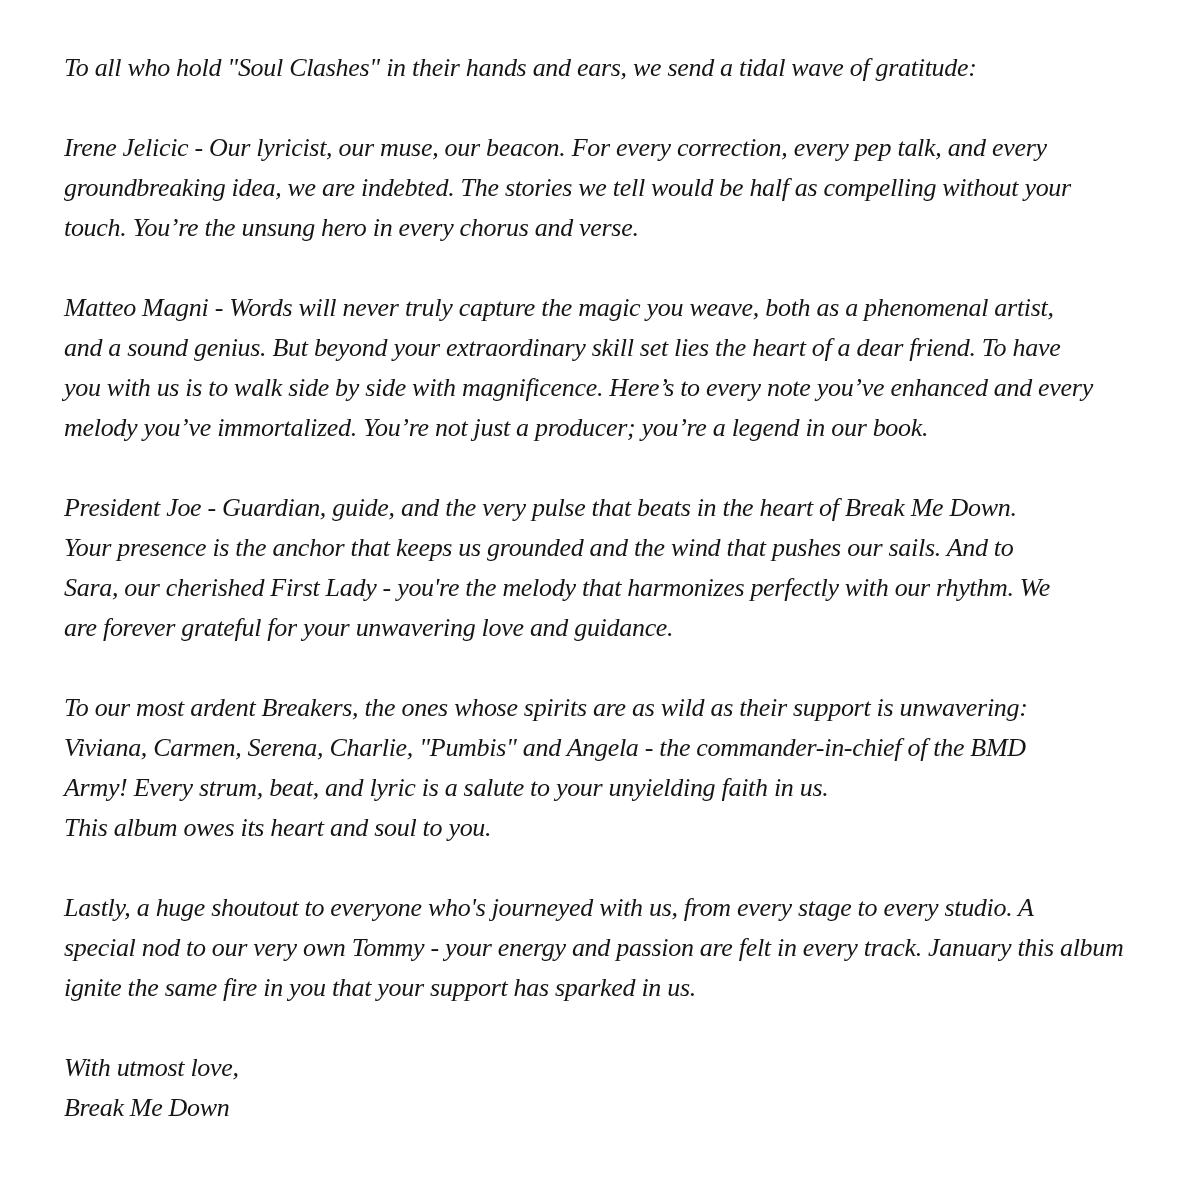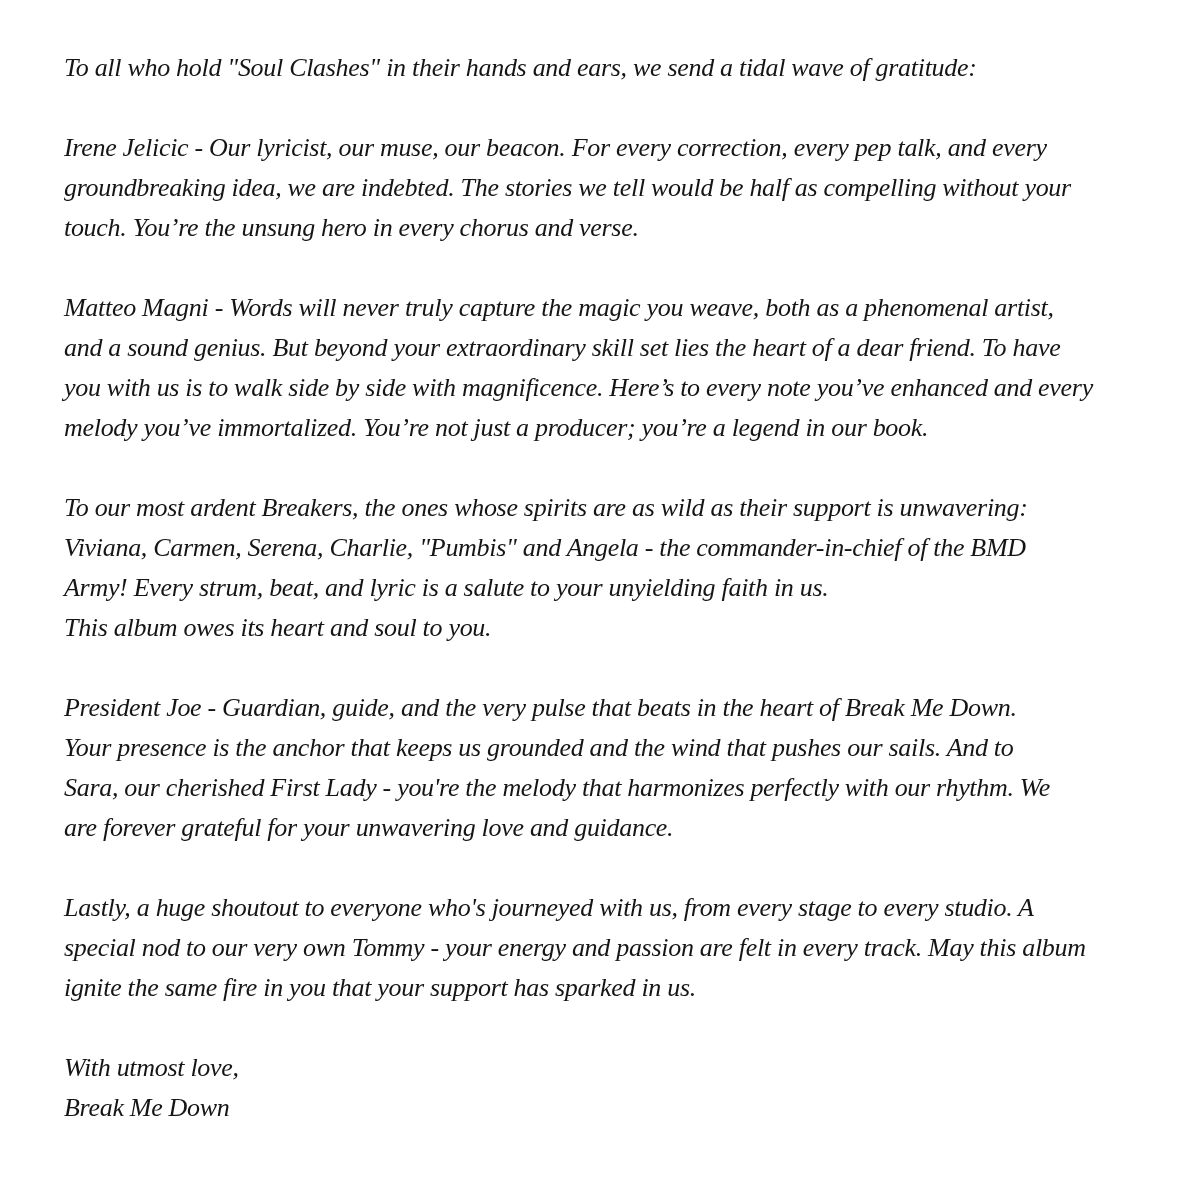--- a/index.html
+++ b/index.html
@@ -41,29 +41,29 @@
 
   <p class="para">Irene Jelicic - Our lyricist, our muse, our beacon. For every correction, every pep talk, and every
 groundbreaking idea, we are indebted. The stories we tell would be half as compelling without your
 touch. You’re the unsung hero in every chorus and verse.</p>
 
   <p class="para">Matteo Magni - Words will never truly capture the magic you weave, both as a phenomenal artist,
 and a sound genius. But beyond your extraordinary skill set lies the heart of a dear friend. To have
 you with us is to walk side by side with magnificence. Here’s to every note you’ve enhanced and every
 melody you’ve immortalized. You’re not just a producer; you’re a legend in our book.</p>
 
+  <p class="para">President Joe - Guardian, guide, and the very pulse that beats in the heart of Break Me Down.
+Your presence is the anchor that keeps us grounded and the wind that pushes our sails. And to
+Sara, our cherished First Lady - you're the melody that harmonizes perfectly with our rhythm. We
+are forever grateful for your unwavering love and guidance.</p>
+
   <p class="para">To our most ardent Breakers, the ones whose spirits are as wild as their support is unwavering:
 Viviana, Carmen, Serena, Charlie, "Pumbis" and Angela - the commander-in-chief of the BMD
 Army! Every strum, beat, and lyric is a salute to your unyielding faith in us.
 This album owes its heart and soul to you.</p>
 
-  <p class="para">President Joe - Guardian, guide, and the very pulse that beats in the heart of Break Me Down.
-Your presence is the anchor that keeps us grounded and the wind that pushes our sails. And to
-Sara, our cherished First Lady - you're the melody that harmonizes perfectly with our rhythm. We
-are forever grateful for your unwavering love and guidance.</p>
-
   <p class="para">Lastly, a huge shoutout to everyone who's journeyed with us, from every stage to every studio. A
-special nod to our very own Tommy - your energy and passion are felt in every track. May this album
+special nod to our very own Tommy - your energy and passion are felt in every track. January this album
 ignite the same fire in you that your support has sparked in us.</p>
 
   <p class="para signoff">With utmost love,
 Break Me Down</p>
 </div>
 
 </body></html>

